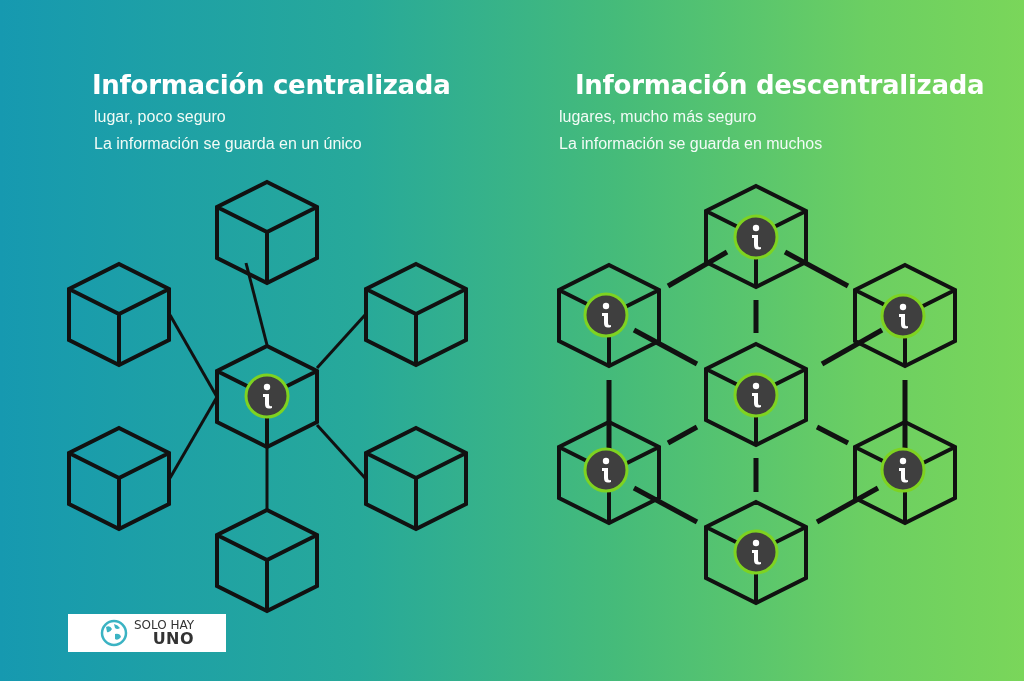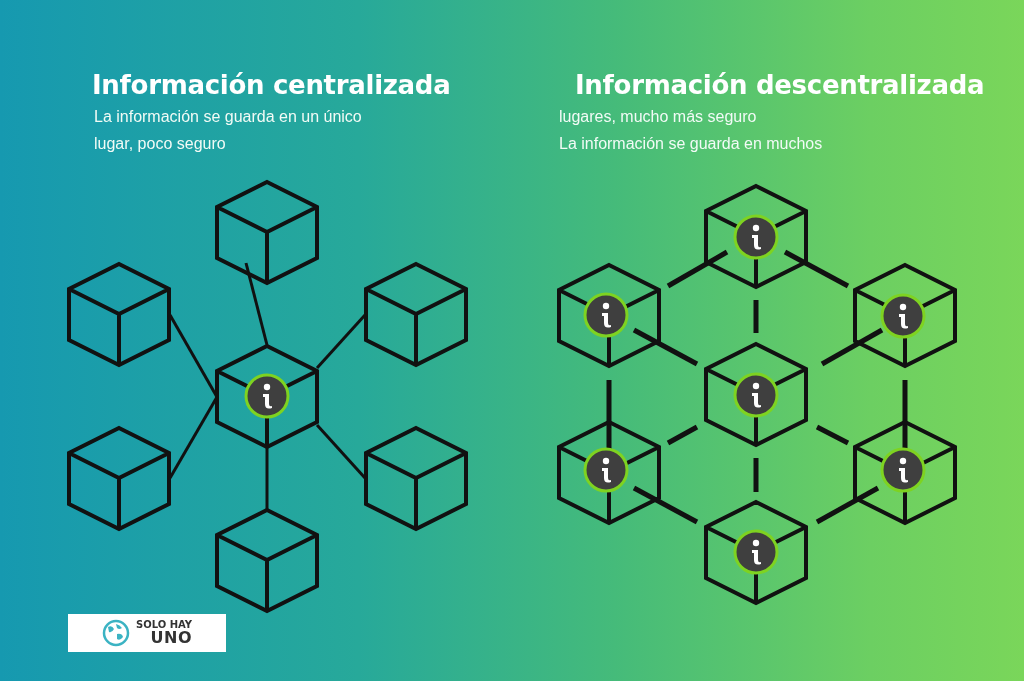--- a/index.html
+++ b/index.html
@@ -4,30 +4,30 @@
 <style>
   html, body { margin:0; padding:0; }
   body { width:1024px; height:681px; overflow:hidden; position:relative;
     background: linear-gradient(90deg, #1699b0 0%, #27a99a 35%, #45bb7a 60%, #6ccf62 85%, #7ad65a 100%);
     font-family: "DejaVu Sans", sans-serif; }
   .title { position:absolute; color:#fff; font-weight:bold; font-size:26px; letter-spacing:-0.3px; white-space:nowrap; }
   .sub { position:absolute; color:#f2fbf6; font-size:16px; line-height:27px; font-family:"Liberation Sans", sans-serif; font-weight:300; }
   svg.diag { position:absolute; left:0; top:0; }
   .logo { position:absolute; left:68px; top:614px; width:158px; height:38px; background:#fff; display:flex; align-items:center; justify-content:center; gap:6px; }
   .logo-text { display:flex; flex-direction:column; line-height:1; }
-  .logo-small { font-size:10px; font-weight:bold; color:#333; font-family:"DejaVu Sans", sans-serif; }
+  .logo-small { font-size:12px; font-weight:normal; color:#333; font-family:"DejaVu Sans", sans-serif; }
   .logo-big { font-size:16px; font-weight:bold; color:#333; font-family:"DejaVu Sans", sans-serif; letter-spacing:0.5px;text-align:right; }
 </style>
 </head>
 <body>
 
 <div class="title" style="left:92px; top:70px;text-align:right;">Información centralizada</div>
 <div class="sub" style="left:94px; top:103px;">
+  <div>lugar, poco seguro</div>
   <div>La información se guarda en un único</div>
-  <div>lugar, poco seguro</div>
 </div>
 
 <div class="title" style="left:575px; top:70px;">Información descentralizada</div>
 <div class="sub" style="left:559px; top:103px;">
   <div>lugares, mucho más seguro</div>
   <div>La información se guarda en muchos</div>
 </div>
 
 <svg class="diag" width="1024" height="681" viewBox="0 0 1024 681">
   <defs>

